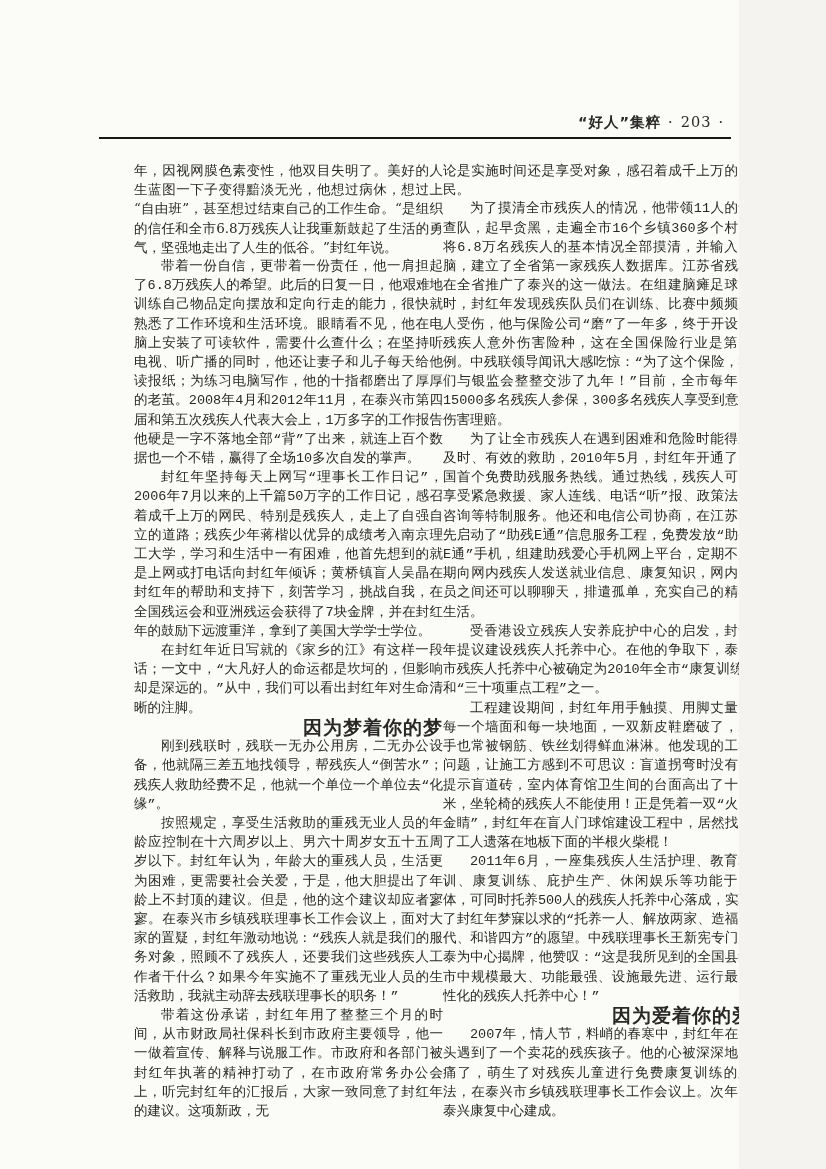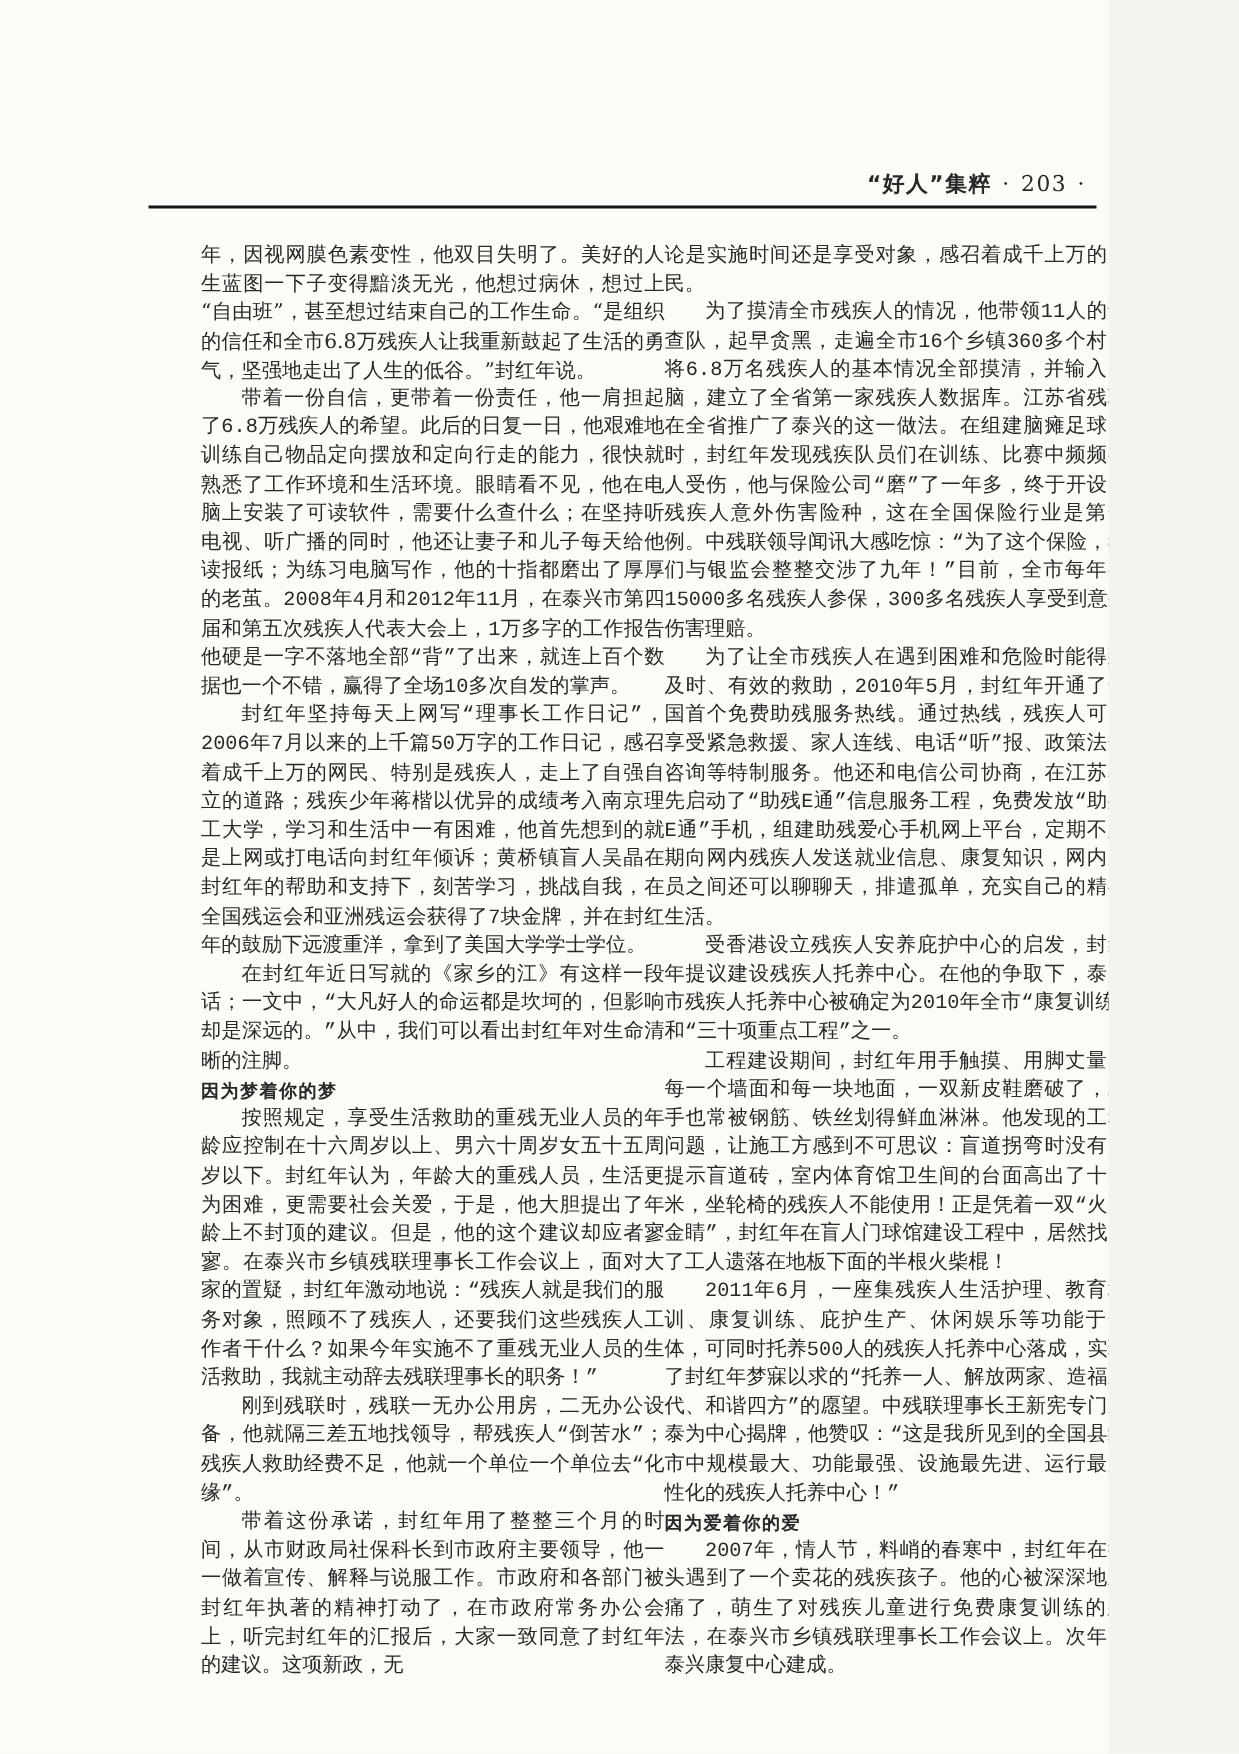--- a/index.html
+++ b/index.html
@@ -51,23 +51,23 @@
     font-size:13.5px;
     line-height:19.2px;
     text-align:justify;
     text-justify:inter-ideograph;
   }
   .col p{margin:0;}
   p.para{text-indent:2em;font-family:Liberation Mono, monospace;}
   p.cont{text-indent:0;}
   h3.sec{
     margin:0;
-    font-size:12px;
+    font-size:19px;
     line-height:19.2px;
-    text-align:left;
+    text-align:right;
     font-weight:bold;
     font-family:"DejaVu Sans","Liberation Sans",sans-serif;
     letter-spacing:1px;
   }
 </style>
 </head>
 <body>
 
 <div class="page">
 
@@ -78,22 +78,22 @@
   <div class="header-rule"></div>
 
   <div class="content">
 
     <div class="col">
       <p class="cont">年，因视网膜色素变性，他双目失明了。美好的人生蓝图一下子变得黯淡无光，他想过病休，想过上“自由班”，甚至想过结束自己的工作生命。“是组织的信任和全市6.8万残疾人让我重新鼓起了生活的勇气，坚强地走出了人生的低谷。”封红年说。</p>
       <p class="para">带着一份自信，更带着一份责任，他一肩担起了6.8万残疾人的希望。此后的日复一日，他艰难地训练自己物品定向摆放和定向行走的能力，很快就熟悉了工作环境和生活环境。眼睛看不见，他在电脑上安装了可读软件，需要什么查什么；在坚持听电视、听广播的同时，他还让妻子和儿子每天给他读报纸；为练习电脑写作，他的十指都磨出了厚厚的老茧。2008年4月和2012年11月，在泰兴市第四届和第五次残疾人代表大会上，1万多字的工作报告他硬是一字不落地全部“背”了出来，就连上百个数据也一个不错，赢得了全场10多次自发的掌声。</p>
       <p class="para">封红年坚持每天上网写“理事长工作日记”，2006年7月以来的上千篇50万字的工作日记，感召着成千上万的网民、特别是残疾人，走上了自强自立的道路；残疾少年蒋楷以优异的成绩考入南京理工大学，学习和生活中一有困难，他首先想到的就是上网或打电话向封红年倾诉；黄桥镇盲人吴晶在封红年的帮助和支持下，刻苦学习，挑战自我，在全国残运会和亚洲残运会获得了7块金牌，并在封红年的鼓励下远渡重洋，拿到了美国大学学士学位。</p>
       <p class="para">在封红年近日写就的《家乡的江》有这样一段话；一文中，“大凡好人的命运都是坎坷的，但影响却是深远的。”从中，我们可以看出封红年对生命清晰的注脚。</p>
       <h3 class="sec">因为梦着你的梦</h3>
+      <p class="para">刚到残联时，残联一无办公用房，二无办公设备，他就隔三差五地找领导，帮残疾人“倒苦水”；残疾人救助经费不足，他就一个单位一个单位去“化缘”。</p>
       <p class="para">按照规定，享受生活救助的重残无业人员的年龄应控制在十六周岁以上、男六十周岁女五十五周岁以下。封红年认为，年龄大的重残人员，生活更为困难，更需要社会关爱，于是，他大胆提出了年龄上不封顶的建议。但是，他的这个建议却应者寥寥。在泰兴市乡镇残联理事长工作会议上，面对大家的置疑，封红年激动地说：“残疾人就是我们的服务对象，照顾不了残疾人，还要我们这些残疾人工作者干什么？如果今年实施不了重残无业人员的生活救助，我就主动辞去残联理事长的职务！”</p>
-      <p class="para">刚到残联时，残联一无办公用房，二无办公设备，他就隔三差五地找领导，帮残疾人“倒苦水”；残疾人救助经费不足，他就一个单位一个单位去“化缘”。</p>
       <p class="para">带着这份承诺，封红年用了整整三个月的时间，从市财政局社保科长到市政府主要领导，他一一做着宣传、解释与说服工作。市政府和各部门被封红年执著的精神打动了，在市政府常务办公会上，听完封红年的汇报后，大家一致同意了封红年的建议。这项新政，无</p>
     </div>
 
     <div class="col">
       <p class="cont">论是实施时间还是享受对象，感召着成千上万的网民。</p>
       <p class="para">为了摸清全市残疾人的情况，他带领11人的调查队，起早贪黑，走遍全市16个乡镇360多个村，将6.8万名残疾人的基本情况全部摸清，并输入电脑，建立了全省第一家残疾人数据库。江苏省残联在全省推广了泰兴的这一做法。在组建脑瘫足球队时，封红年发现残疾队员们在训练、比赛中频频有人受伤，他与保险公司“磨”了一年多，终于开设了残疾人意外伤害险种，这在全国保险行业是第一例。中残联领导闻讯大感吃惊：“为了这个保险，我们与银监会整整交涉了九年！”目前，全市每年有15000多名残疾人参保，300多名残疾人享受到意外伤害理赔。</p>
       <p class="para">为了让全市残疾人在遇到困难和危险时能得到及时、有效的救助，2010年5月，封红年开通了全国首个免费助残服务热线。通过热线，残疾人可以享受紧急救援、家人连线、电话“听”报、政策法规咨询等特制服务。他还和电信公司协商，在江苏率先启动了“助残E通”信息服务工程，免费发放“助残E通”手机，组建助残爱心手机网上平台，定期不定期向网内残疾人发送就业信息、康复知识，网内成员之间还可以聊聊天，排遣孤单，充实自己的精神生活。</p>
       <p class="para">受香港设立残疾人安养庇护中心的启发，封红年提议建设残疾人托养中心。在他的争取下，泰兴市残疾人托养中心被确定为2010年全市“康复训练”和“三十项重点工程”之一。</p>
       <p class="para">工程建设期间，封红年用手触摸、用脚丈量了每一个墙面和每一块地面，一双新皮鞋磨破了，双手也常被钢筋、铁丝划得鲜血淋淋。他发现的工程问题，让施工方感到不可思议：盲道拐弯时没有用提示盲道砖，室内体育馆卫生间的台面高出了十厘米，坐轮椅的残疾人不能使用！正是凭着一双“火眼金睛”，封红年在盲人门球馆建设工程中，居然找出了工人遗落在地板下面的半根火柴棍！</p>
       <p class="para">2011年6月，一座集残疾人生活护理、教育培训、康复训练、庇护生产、休闲娱乐等功能于一体，可同时托养500人的残疾人托养中心落成，实现了封红年梦寐以求的“托养一人、解放两家、造福三代、和谐四方”的愿望。中残联理事长王新宪专门来泰为中心揭牌，他赞叹：“这是我所见到的全国县级市中规模最大、功能最强、设施最先进、运行最人性化的残疾人托养中心！”</p>

